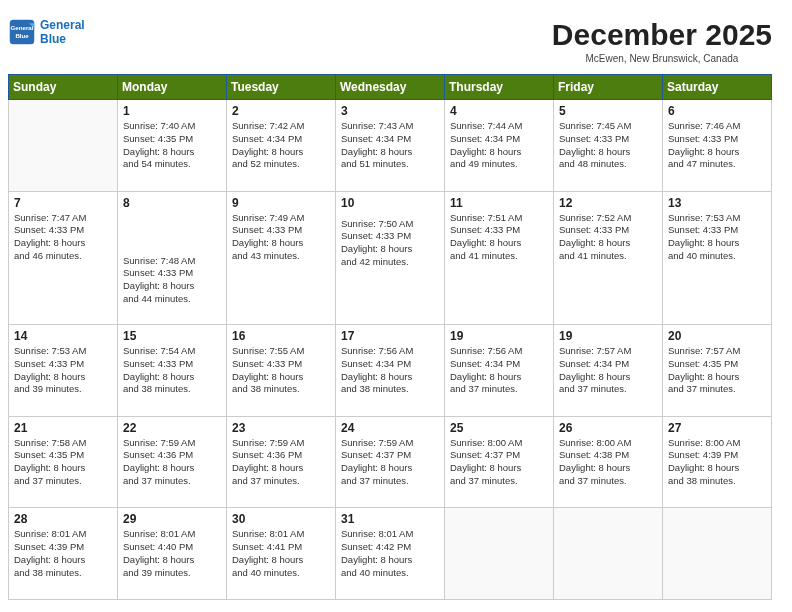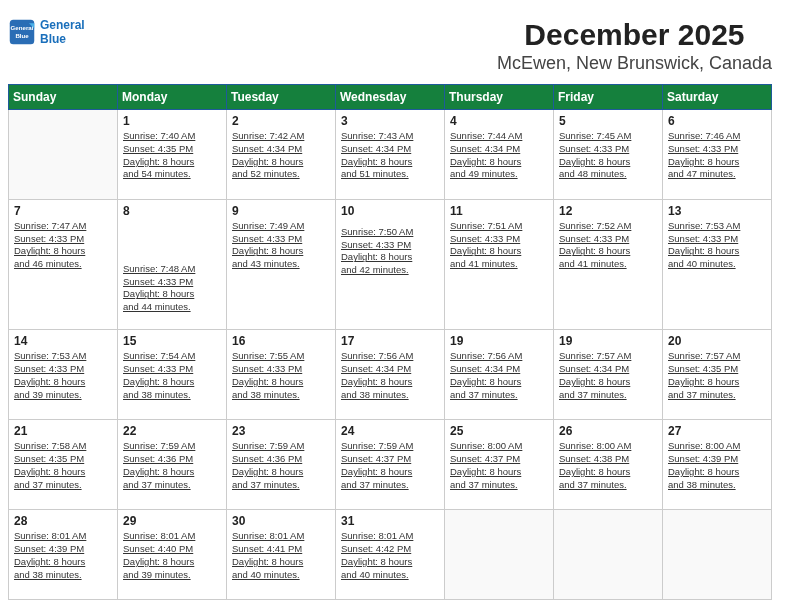--- a/index.html
+++ b/index.html
@@ -35,33 +35,33 @@
     .title-block {
       text-align: center;
     }
     .main-title {
       font-size: 30px;
       font-weight: bold;
       color: #222;
       line-height: 1.1;
     }
     .subtitle {
-      font-size: 18px;
+      font-size: 10px;
       color: #444;
       margin-top: 2px;
     }
     .calendar {
       flex: 1;
       border: 1px solid #ccc;
       border-collapse: collapse;
       width: 100%;
       table-layout: fixed;
     }
     .calendar th {
-      background: #15803d;
+      background: #4d7c0f;
       color: #fff;
       font-size: 12px;
       font-weight: bold;
       padding: 5px 4px;
       text-align: left;
       border: 1px solid #1e5a9a;
     }
     .calendar td {
       vertical-align: top;
       border: 1px solid #ccc;
@@ -74,21 +74,20 @@
       font-size: 12px;
       font-weight: bold;
       color: #222;
       display: block;
       margin-bottom: 2px;
     }
     .day-info {
       font-size: 9.5px;
       color: #333;
       line-height: 1.35;
-      text-decoration: underline;
     }
     .empty-cell {
       background: #f9f9f9;
     }
   </style>
 </head>
 <body>
 
 <div class="page">
   <div class="header">

